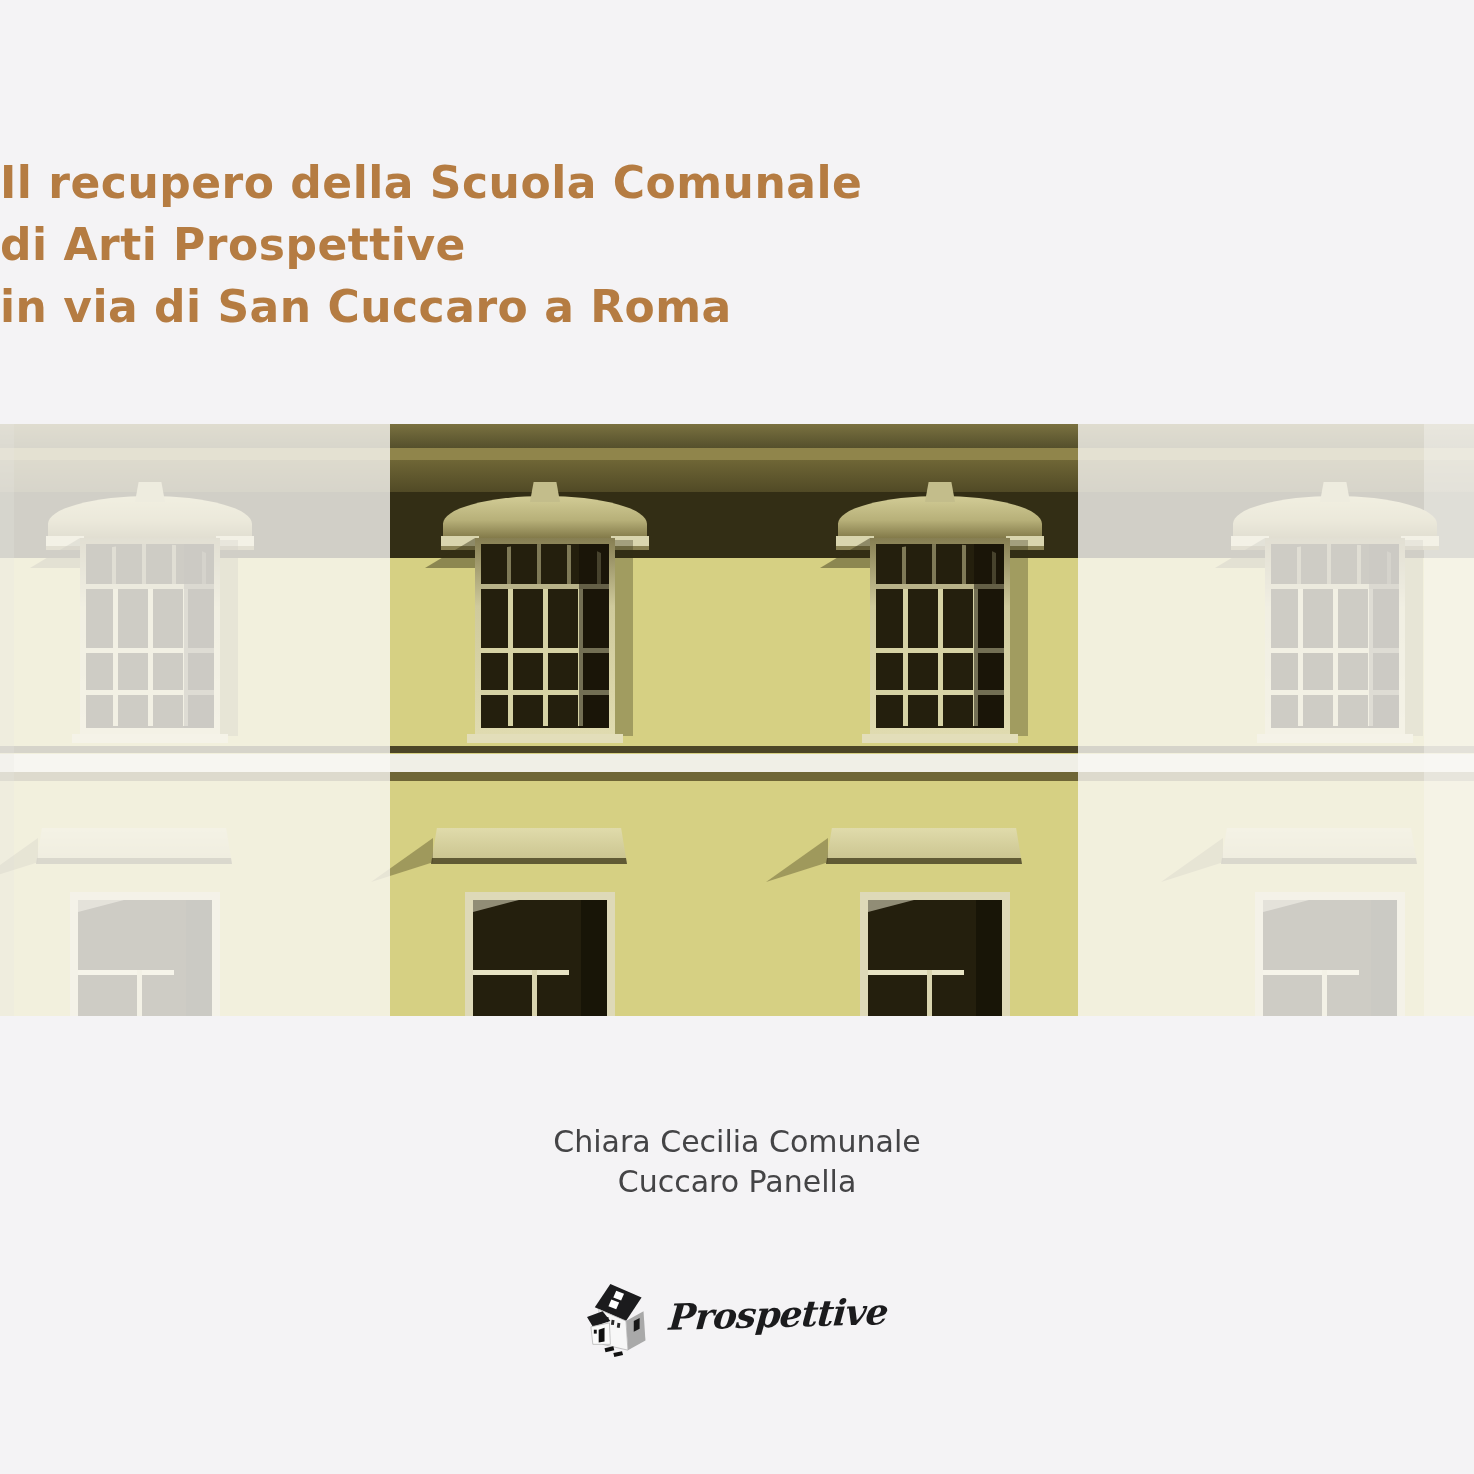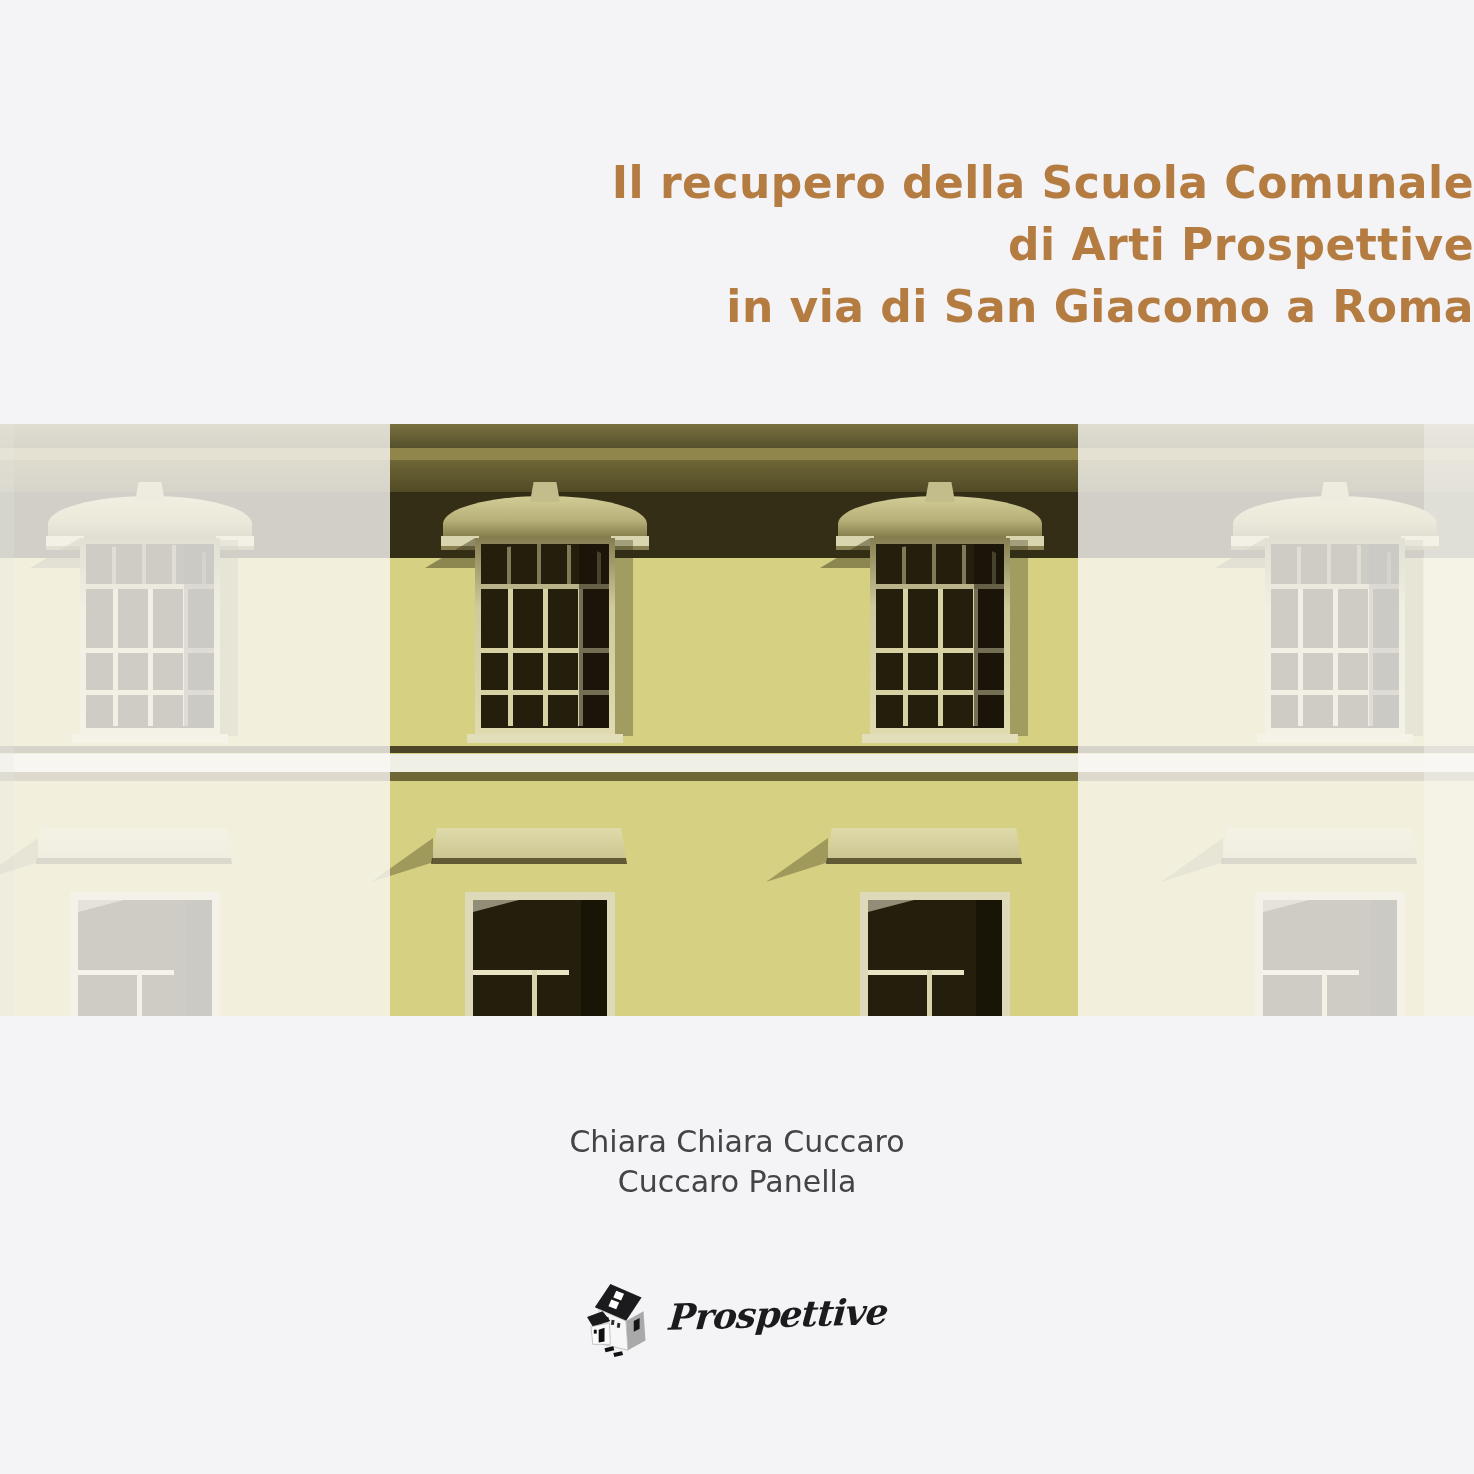--- a/index.html
+++ b/index.html
@@ -2,21 +2,21 @@
 <html style="--title_ochre: #b57c42; --cover_bg: #f4f3f5; --facade_wall: #d6d083; --facade_deep_shadow: #332e15; --facade_cornice: #6f6636; --window_dark: #241f0d; --window_frame_light: #e0dbb0; --string_course_white: #f0efe6; --byline_gray: #444446; --logo_ink: #1b1b1d; --fade_overlay: rgba(249,248,244,0.8);"><head>
 <meta charset="utf-8">
 <style>
   html,body{margin:0;padding:0;background:#e8e8ea;}
   .cover{
     position:relative; width:1474px; height:1474px; overflow:hidden;
     background:var(--cover_bg,#f4f3f5);
     font-family:"DejaVu Sans","Liberation Sans",sans-serif;
   }
   
-  .title-block{position:absolute; top:152px; left:0; width:100%; text-align:right; z-index:5;}
+  .title-block{position:absolute; top:152px; left:0; width:100%; text-align:left; z-index:5;}
   .title-line{
     font-size:44px; font-weight:bold; line-height:62px;
     color:var(--title_ochre,#b57c42); letter-spacing:.5px;
   }
   
   .photo{position:absolute; left:0; top:424px; width:1474px; height:592px;
          background:var(--facade_wall,#d6d083); overflow:hidden;}
   .band{position:absolute; left:0; width:100%;}
   .cn1{top:0; height:24px; background:linear-gradient(180deg,#7a7140,#55502c);}
   .cn2{top:24px; height:12px; background:#90854b;}
@@ -86,21 +86,21 @@
     letter-spacing:-1px; padding-bottom:10px;}
 </style>
 </head>
 <body>
 
 <div class="cover">
 
   <header class="title-block">
     <div class="title-line">Il recupero della Scuola Comunale</div>
     <div class="title-line">di Arti Prospettive</div>
-    <div class="title-line">in via di San Giacomo a Roma</div>
+    <div class="title-line">in via di San Cuccaro a Roma</div>
   </header>
 
   <div class="photo">
     <div class="band cn1"></div>
     <div class="band cn2"></div>
     <div class="band cn3"></div>
     <div class="band cn4"></div>
     <div class="band sc-line"></div>
     <div class="band sc-white"></div>
     <div class="band sc-olive"></div>
@@ -218,21 +218,21 @@
         <div class="lo-shade"></div>
       </div>
     </div>
 
     <div class="fade fade-l"></div>
     <div class="fade fade-r"></div>
   </div>
 
 
   <div class="editors">
-    <div>Chiara Chiara Cuccaro</div>
+    <div>Chiara Cecilia Comunale</div>
     <div>Cuccaro Panella</div>
   </div>
 
   <div class="publisher">
     <svg class="pub-icon" viewBox="0 0 78 84" aria-hidden="true">
 
       <polygon points="24,6 56,20 40,44 8,30" fill="#1b1b1d"></polygon>
       <polygon points="30,13 38,16 35,23 27,20" fill="#ffffff"></polygon>
       <polygon points="25,22 33,25 30,32 22,29" fill="#ffffff"></polygon>
 

